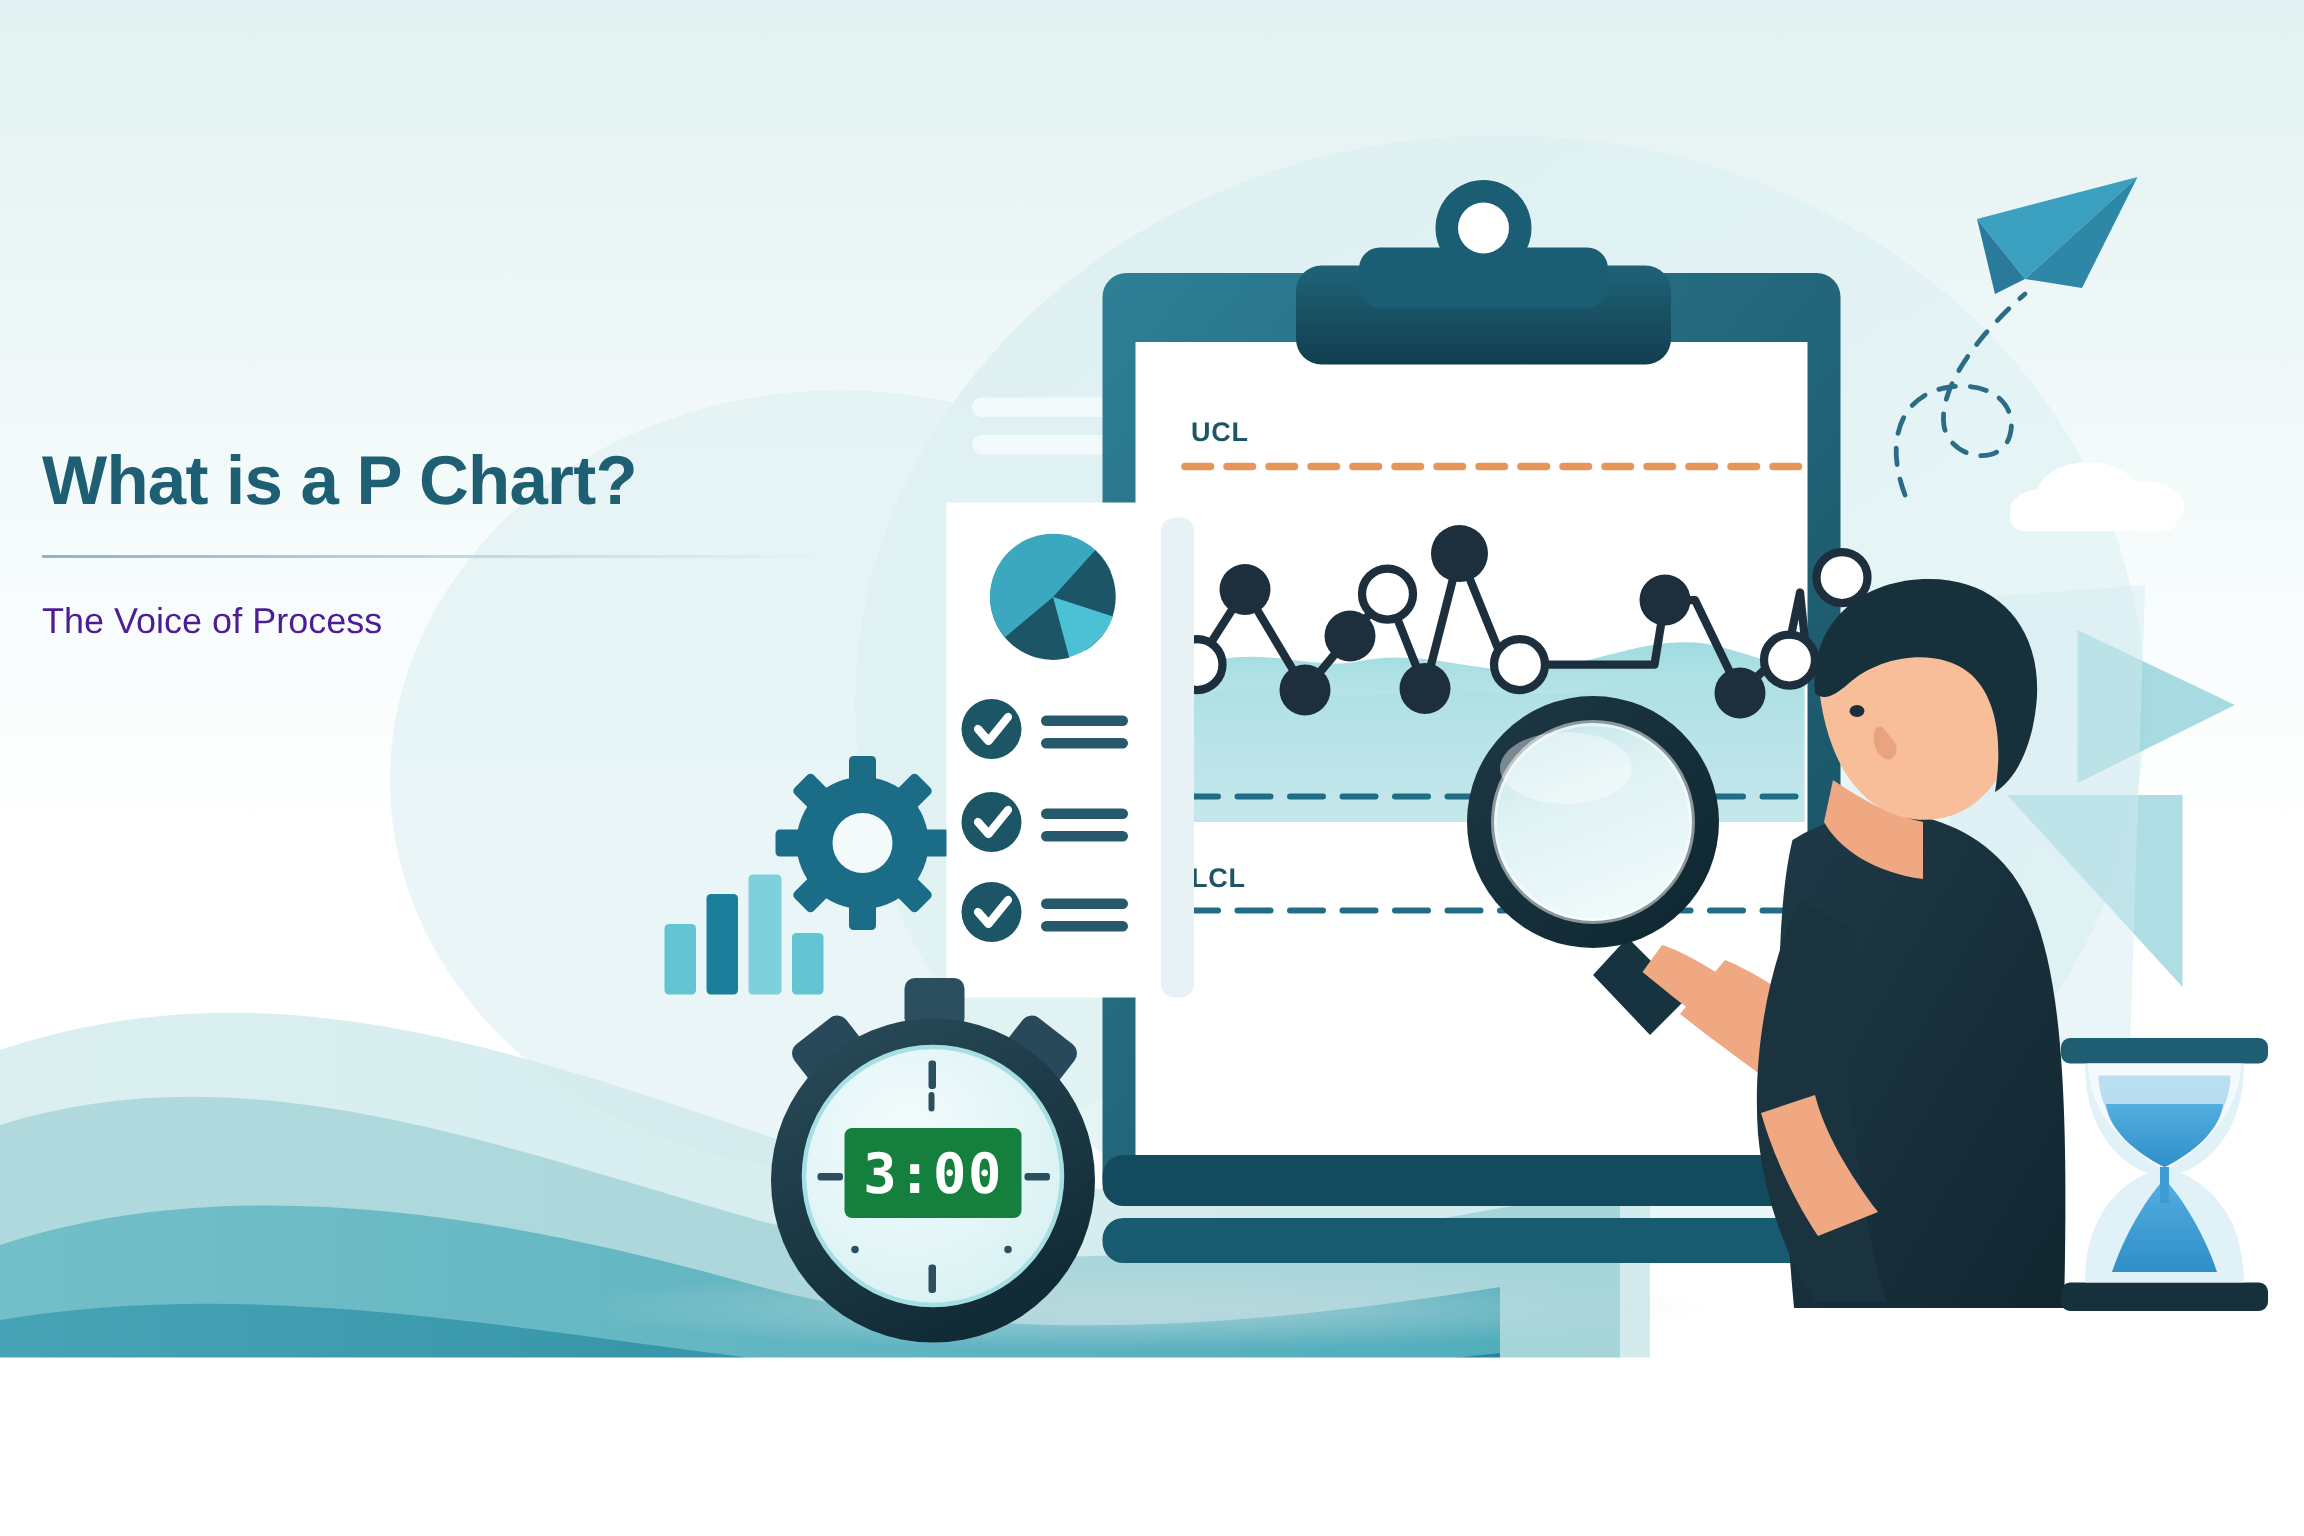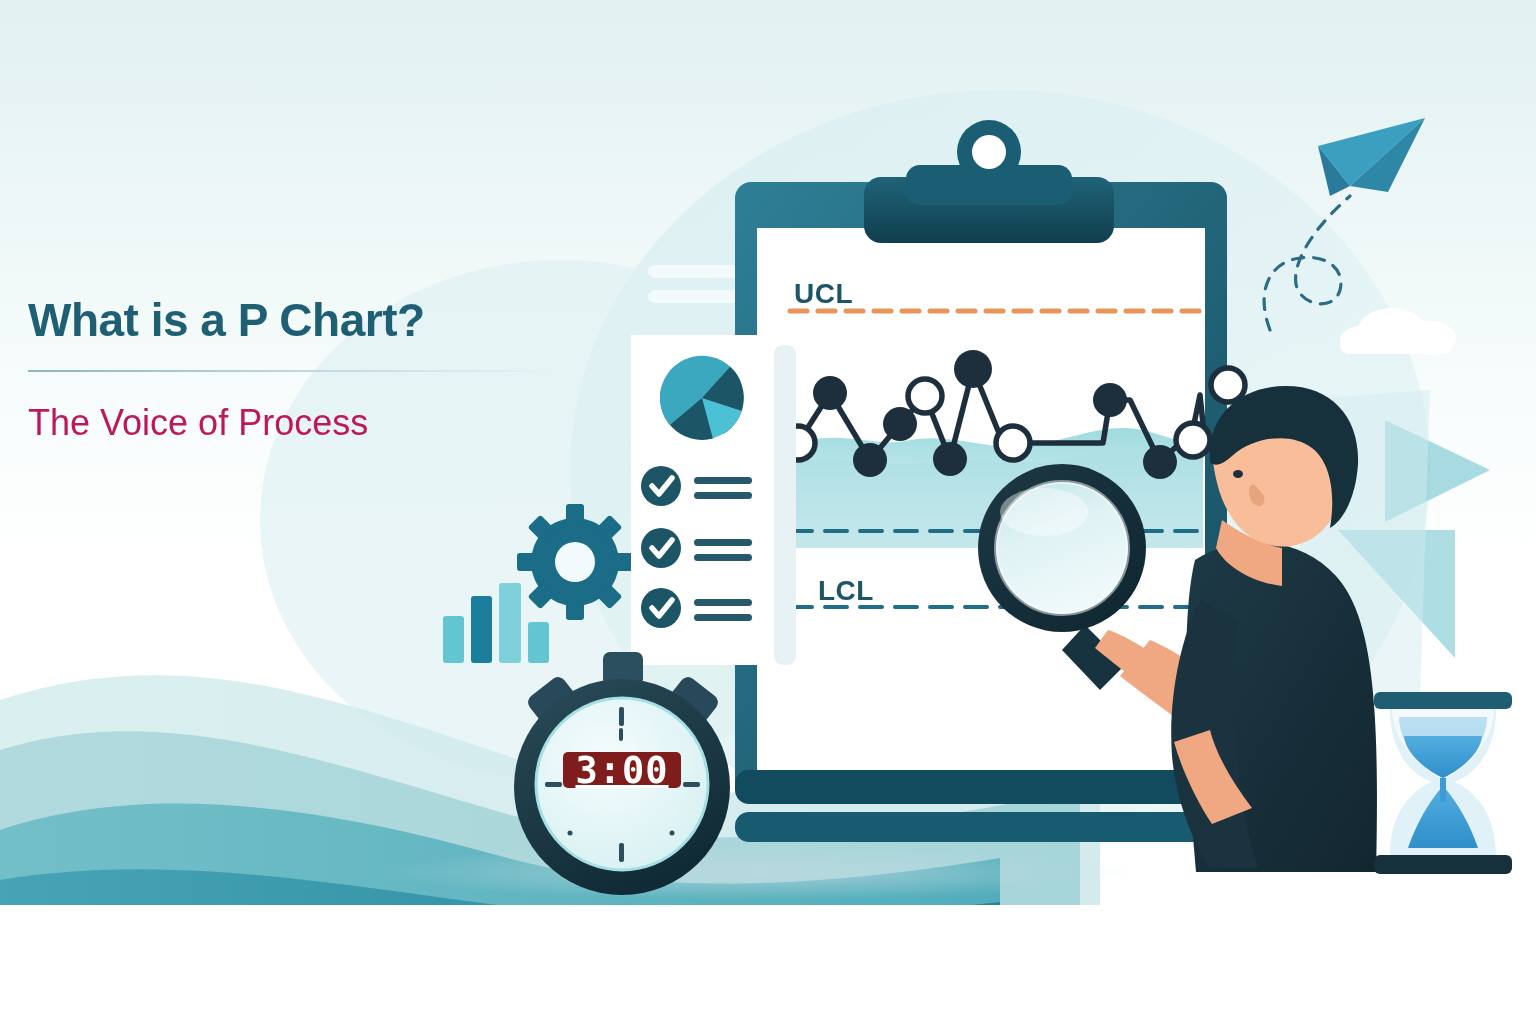--- a/index.html
+++ b/index.html
@@ -15,39 +15,39 @@
   .title-block { position:absolute; left:28px; top:296px; width:560px; }
   .main-title {
     font-size:46px; font-weight:bold; color:#1f5f74;
     letter-spacing:-0.5px; line-height:1.05; white-space:nowrap;
   }
   .divider {
     margin-top:26px; height:2px; width:528px;
     background:linear-gradient(90deg,#8fb4c2 0%, #b9d3dc 45%, rgba(220,235,240,0) 100%);
   }
   .sub-line {
-    font-size:36px; color:#be185d; line-height:1.28; margin-top:2px;
+    font-size:24px; color:#4c1d95; line-height:1.28; margin-top:2px;
     white-space:nowrap; font-weight:400;
   }
   .sub-wrap { margin-top:28px; }
 
   .stopwatch-digits {
-    position:absolute; left:563px; top:752px; width:118px; height:36px;
-    background:#7f1d1d; border-radius:5px;
+    position:absolute; left:563px; top:752px; width:118px; height:60px;
+    background:#15803d; border-radius:5px;
     display:flex; align-items:center; justify-content:center;
     color:#ffffff; font-family:"DejaVu Sans Mono", monospace;
-    font-size:37px; font-weight:bold; letter-spacing:1px;text-decoration:underline;
+    font-size:37px; font-weight:bold; letter-spacing:1px;
   }
 
   .chart-label {
     position:absolute; font-weight:bold; color:#1b5566;
-    font-size:28px; letter-spacing:0.5px;
+    font-size:18px; letter-spacing:0.5px;
   }
   .ucl-label { left:794px; top:278px; }
-  .lcl-label { left:794px; top:575px;margin-left:24px; }
+  .lcl-label { left:794px; top:575px; }
 </style>
 </head>
 <body>
 
 <div id="stage">
 
   <svg class="layer" viewBox="0 0 1536 1024">
     <defs>
       <linearGradient id="bgGrad" x1="0" y1="0" x2="0" y2="1">
         <stop offset="0%" stop-color="#e2f1f1"></stop>

